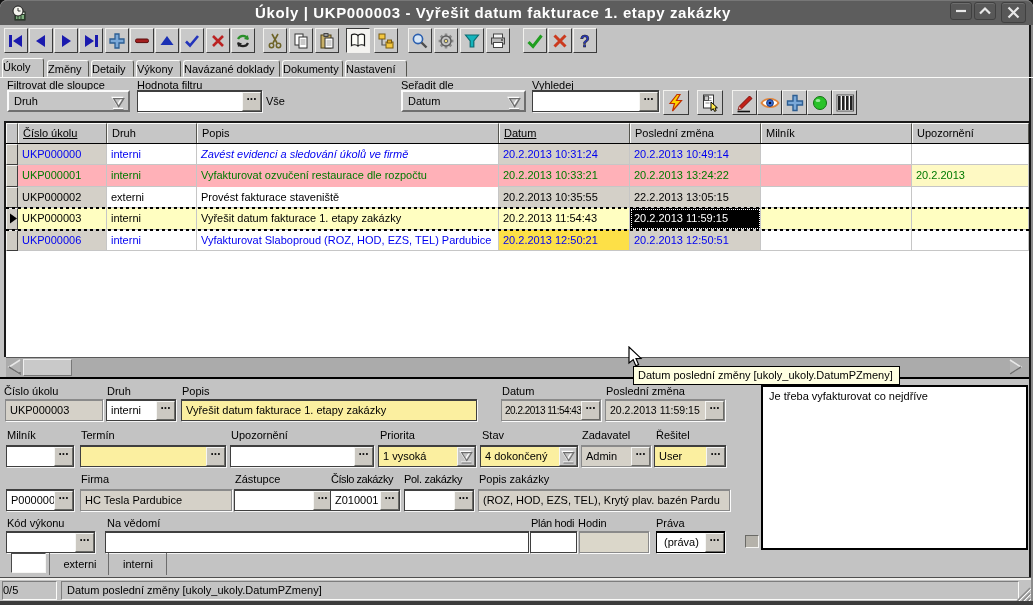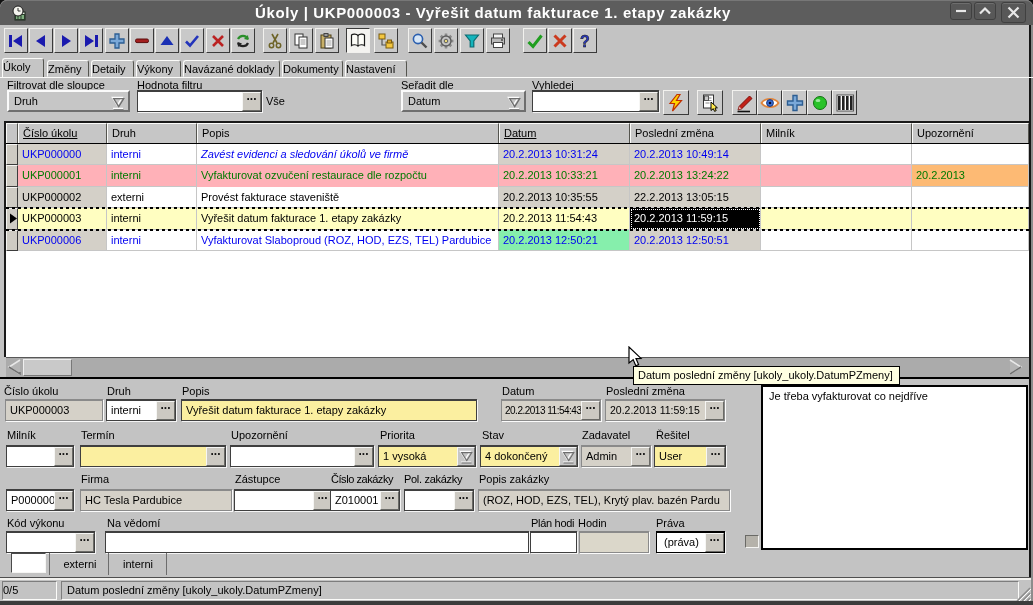--- a/index.html
+++ b/index.html
@@ -283,21 +283,21 @@
   <div class="cell blue" style="left:630px;top:144.0px;width:131px;height:21.4px;line-height:21px;background:#d4d0c8;">20.2.2013 10:49:14</div>
   <div class="cell blue" style="left:761px;top:144.0px;width:151px;height:21.4px;line-height:21px;background:#fff;"></div>
   <div class="cell blue" style="left:912px;top:144.0px;width:117px;height:21.4px;line-height:21px;background:#fff;"></div>
   <div class="sel" style="top:165.4px;height:21.4px;"></div>
   <div class="cell green" style="left:18px;top:165.4px;width:89px;height:21.4px;line-height:21px;background:#ffb1b8;">UKP000001</div>
   <div class="cell green" style="left:107px;top:165.4px;width:90px;height:21.4px;line-height:21px;background:#ffb1b8;">interni</div>
   <div class="cell green" style="left:197px;top:165.4px;width:302px;height:24px;line-height:21px;background:#ffb1b8;">Vyfakturovat ozvučení restaurace dle rozpočtu</div>
   <div class="cell green" style="left:499px;top:165.4px;width:131px;height:21.4px;line-height:21px;background:#ffb1b8;">20.2.2013 10:33:21</div>
   <div class="cell green" style="left:630px;top:165.4px;width:131px;height:21.4px;line-height:21px;background:#ffb1b8;">20.2.2013 13:24:22</div>
   <div class="cell green" style="left:761px;top:165.4px;width:151px;height:21.4px;line-height:21px;background:#ffb1b8;"></div>
-  <div class="cell green" style="left:912px;top:165.4px;width:117px;height:21.4px;line-height:21px;background:#fdba74;">20.2.2013</div>
+  <div class="cell green" style="left:912px;top:165.4px;width:117px;height:21.4px;line-height:21px;background:#fef9c3;">20.2.2013</div>
   <div class="sel" style="top:186.8px;height:21.4px;"></div>
   <div class="cell " style="left:18px;top:186.8px;width:89px;height:21.4px;line-height:21px;background:#d4d0c8;">UKP000002</div>
   <div class="cell " style="left:107px;top:186.8px;width:90px;height:21.4px;line-height:21px;background:#fff;">externi</div>
   <div class="cell " style="left:197px;top:186.8px;width:302px;height:21.4px;line-height:21px;background:#fff;">Provést fakturace staveniště</div>
   <div class="cell " style="left:499px;top:186.8px;width:131px;height:21.4px;line-height:21px;background:#d4d0c8;">20.2.2013 10:35:55</div>
   <div class="cell " style="left:630px;top:186.8px;width:131px;height:21.4px;line-height:21px;background:#d4d0c8;">22.2.2013 13:05:15</div>
   <div class="cell " style="left:761px;top:186.8px;width:151px;height:21.4px;line-height:21px;background:#fff;"></div>
   <div class="cell " style="left:912px;top:186.8px;width:117px;height:21.4px;line-height:21px;background:#fff;"></div>
   <div class="sel" style="top:208.2px;height:21.4px;"><svg width="10" height="11" style="margin:4px 0 0 1px;">
         <path d="M2,0.5 L2,10.5 L9,5.5 Z" fill="#000"></path>
@@ -308,21 +308,21 @@
   <div class="cell " style="left:499px;top:208.2px;width:131px;height:21.4px;line-height:21px;background:#fffec1;">20.2.2013 11:54:43</div>
   <div class="cell " style="left:630px;top:208.2px;width:131px;height:21.4px;line-height:21px;background:#fffec1;background:#000;color:#fff;outline:1px dotted #fff;outline-offset:-2px;">20.2.2013 11:59:15</div>
   <div class="cell " style="left:761px;top:208.2px;width:151px;height:21.4px;line-height:21px;background:#fffec1;"></div>
   <div class="cell " style="left:912px;top:208.2px;width:117px;height:21.4px;line-height:21px;background:#fffec1;"></div>
   <div class="ab" style="left:6px;top:207.2px;width:1023px;height:2px;background:repeating-linear-gradient(90deg,#000 0 3px,transparent 3px 6px);z-index:4;"></div>
     <div class="ab" style="left:6px;top:228.6px;width:1023px;height:2px;background:repeating-linear-gradient(90deg,#000 0 3px,transparent 3px 6px);z-index:4;"></div>
   <div class="sel" style="top:229.6px;height:21.4px;"></div>
   <div class="cell blue" style="left:18px;top:229.6px;width:89px;height:21.4px;line-height:21px;background:#d4d0c8;">UKP000006</div>
   <div class="cell blue" style="left:107px;top:229.6px;width:90px;height:21.4px;line-height:21px;background:#fff;">interni</div>
   <div class="cell blue" style="left:197px;top:229.6px;width:302px;height:21.4px;line-height:21px;background:#fff;">Vyfakturovat Slaboproud (ROZ, HOD, EZS, TEL) Pardubice</div>
-  <div class="cell blue" style="left:499px;top:229.6px;width:131px;height:21.4px;line-height:21px;background:#86efac;">20.2.2013 12:50:21</div>
+  <div class="cell blue" style="left:499px;top:229.6px;width:131px;height:21.4px;line-height:21px;background:#fde047;">20.2.2013 12:50:21</div>
   <div class="cell blue" style="left:630px;top:229.6px;width:131px;height:21.4px;line-height:21px;background:#d4d0c8;">20.2.2013 12:50:51</div>
   <div class="cell blue" style="left:761px;top:229.6px;width:151px;height:21.4px;line-height:21px;background:#fff;"></div>
   <div class="cell blue" style="left:912px;top:229.6px;width:117px;height:21.4px;line-height:21px;background:#fff;"></div>
 
   <div class="ab" style="left:6px;top:357px;width:1023px;height:20px;background:#ababab;border-top:1px solid #585858;"></div>
   <div class="ab" style="left:23px;top:359px;width:49px;height:17px;background:#c9c9c9;border:1px solid;border-color:#efefef #787878 #787878 #efefef;"></div>
   <div class="ab" style="left:6px;top:358px;width:17px;height:18px;"><svg width="17" height="18">
         <path d="M14,2 L3,9 L14,16" fill="#b4b4b4" stroke="#e8e8e8" stroke-width="1.5"></path>
         <path d="M3,9 L14,16 L14,14" fill="none" stroke="#6f6f6f" stroke-width="1.5"></path>
       </svg></div>

